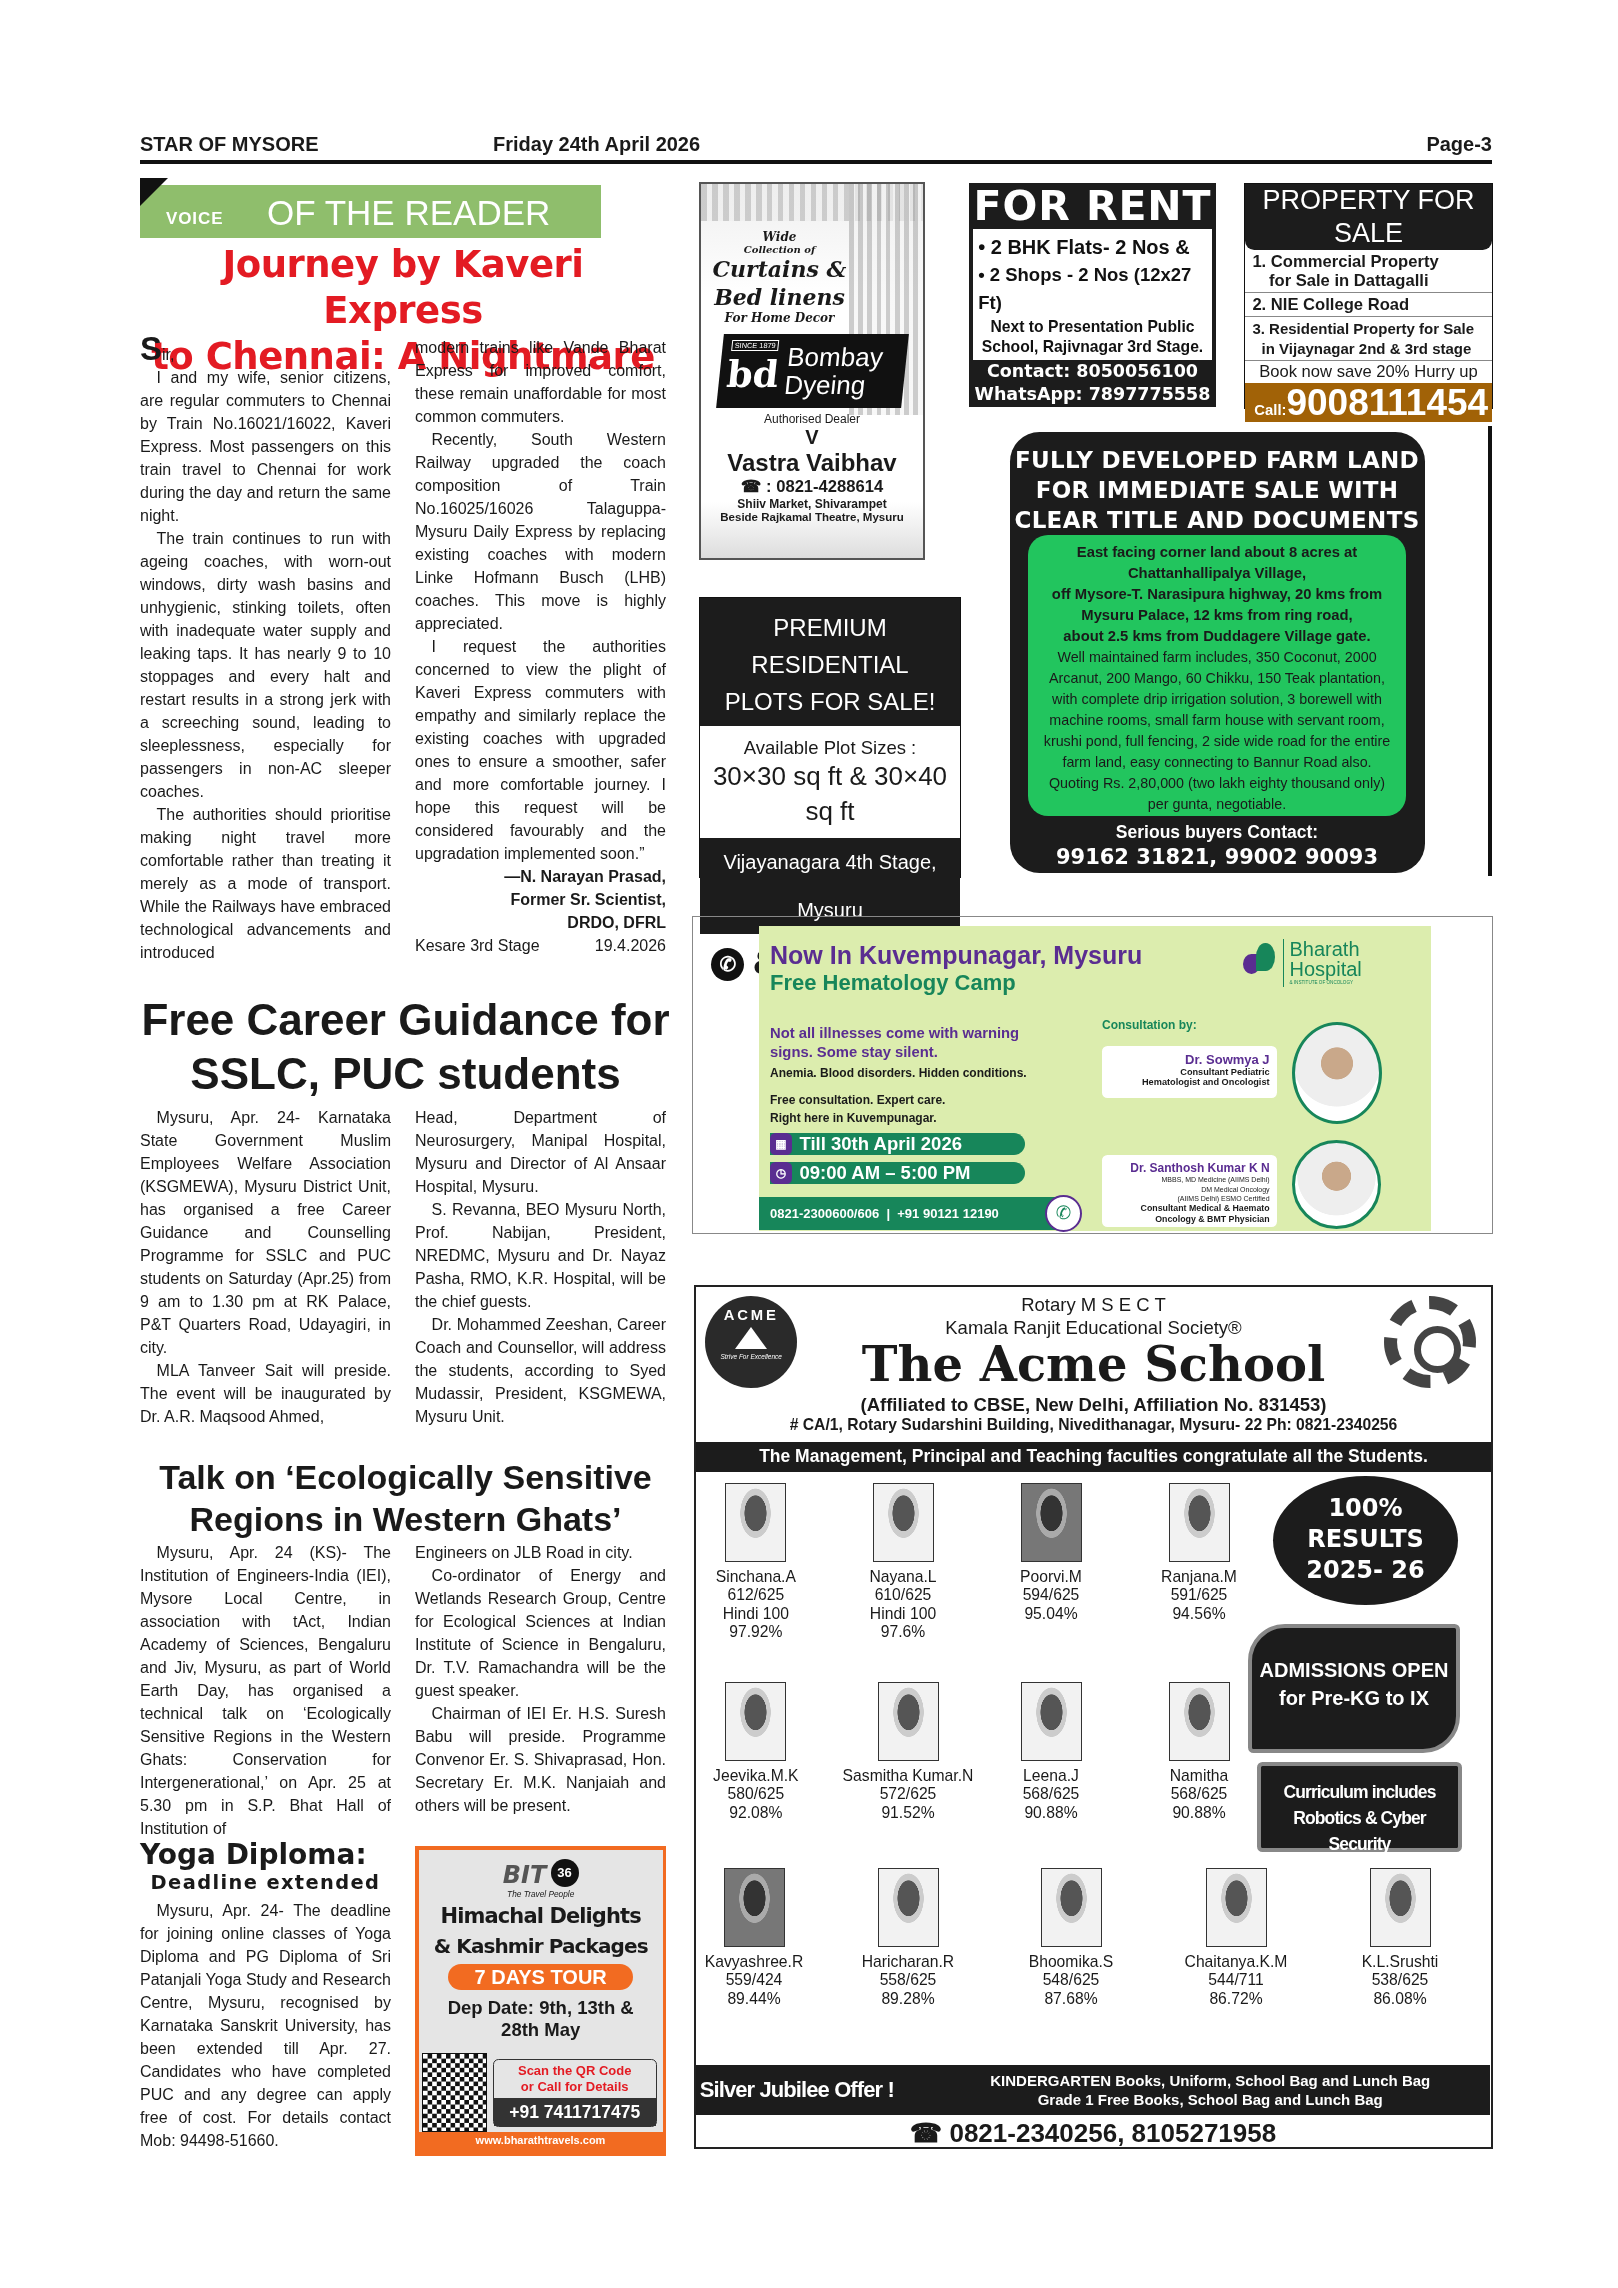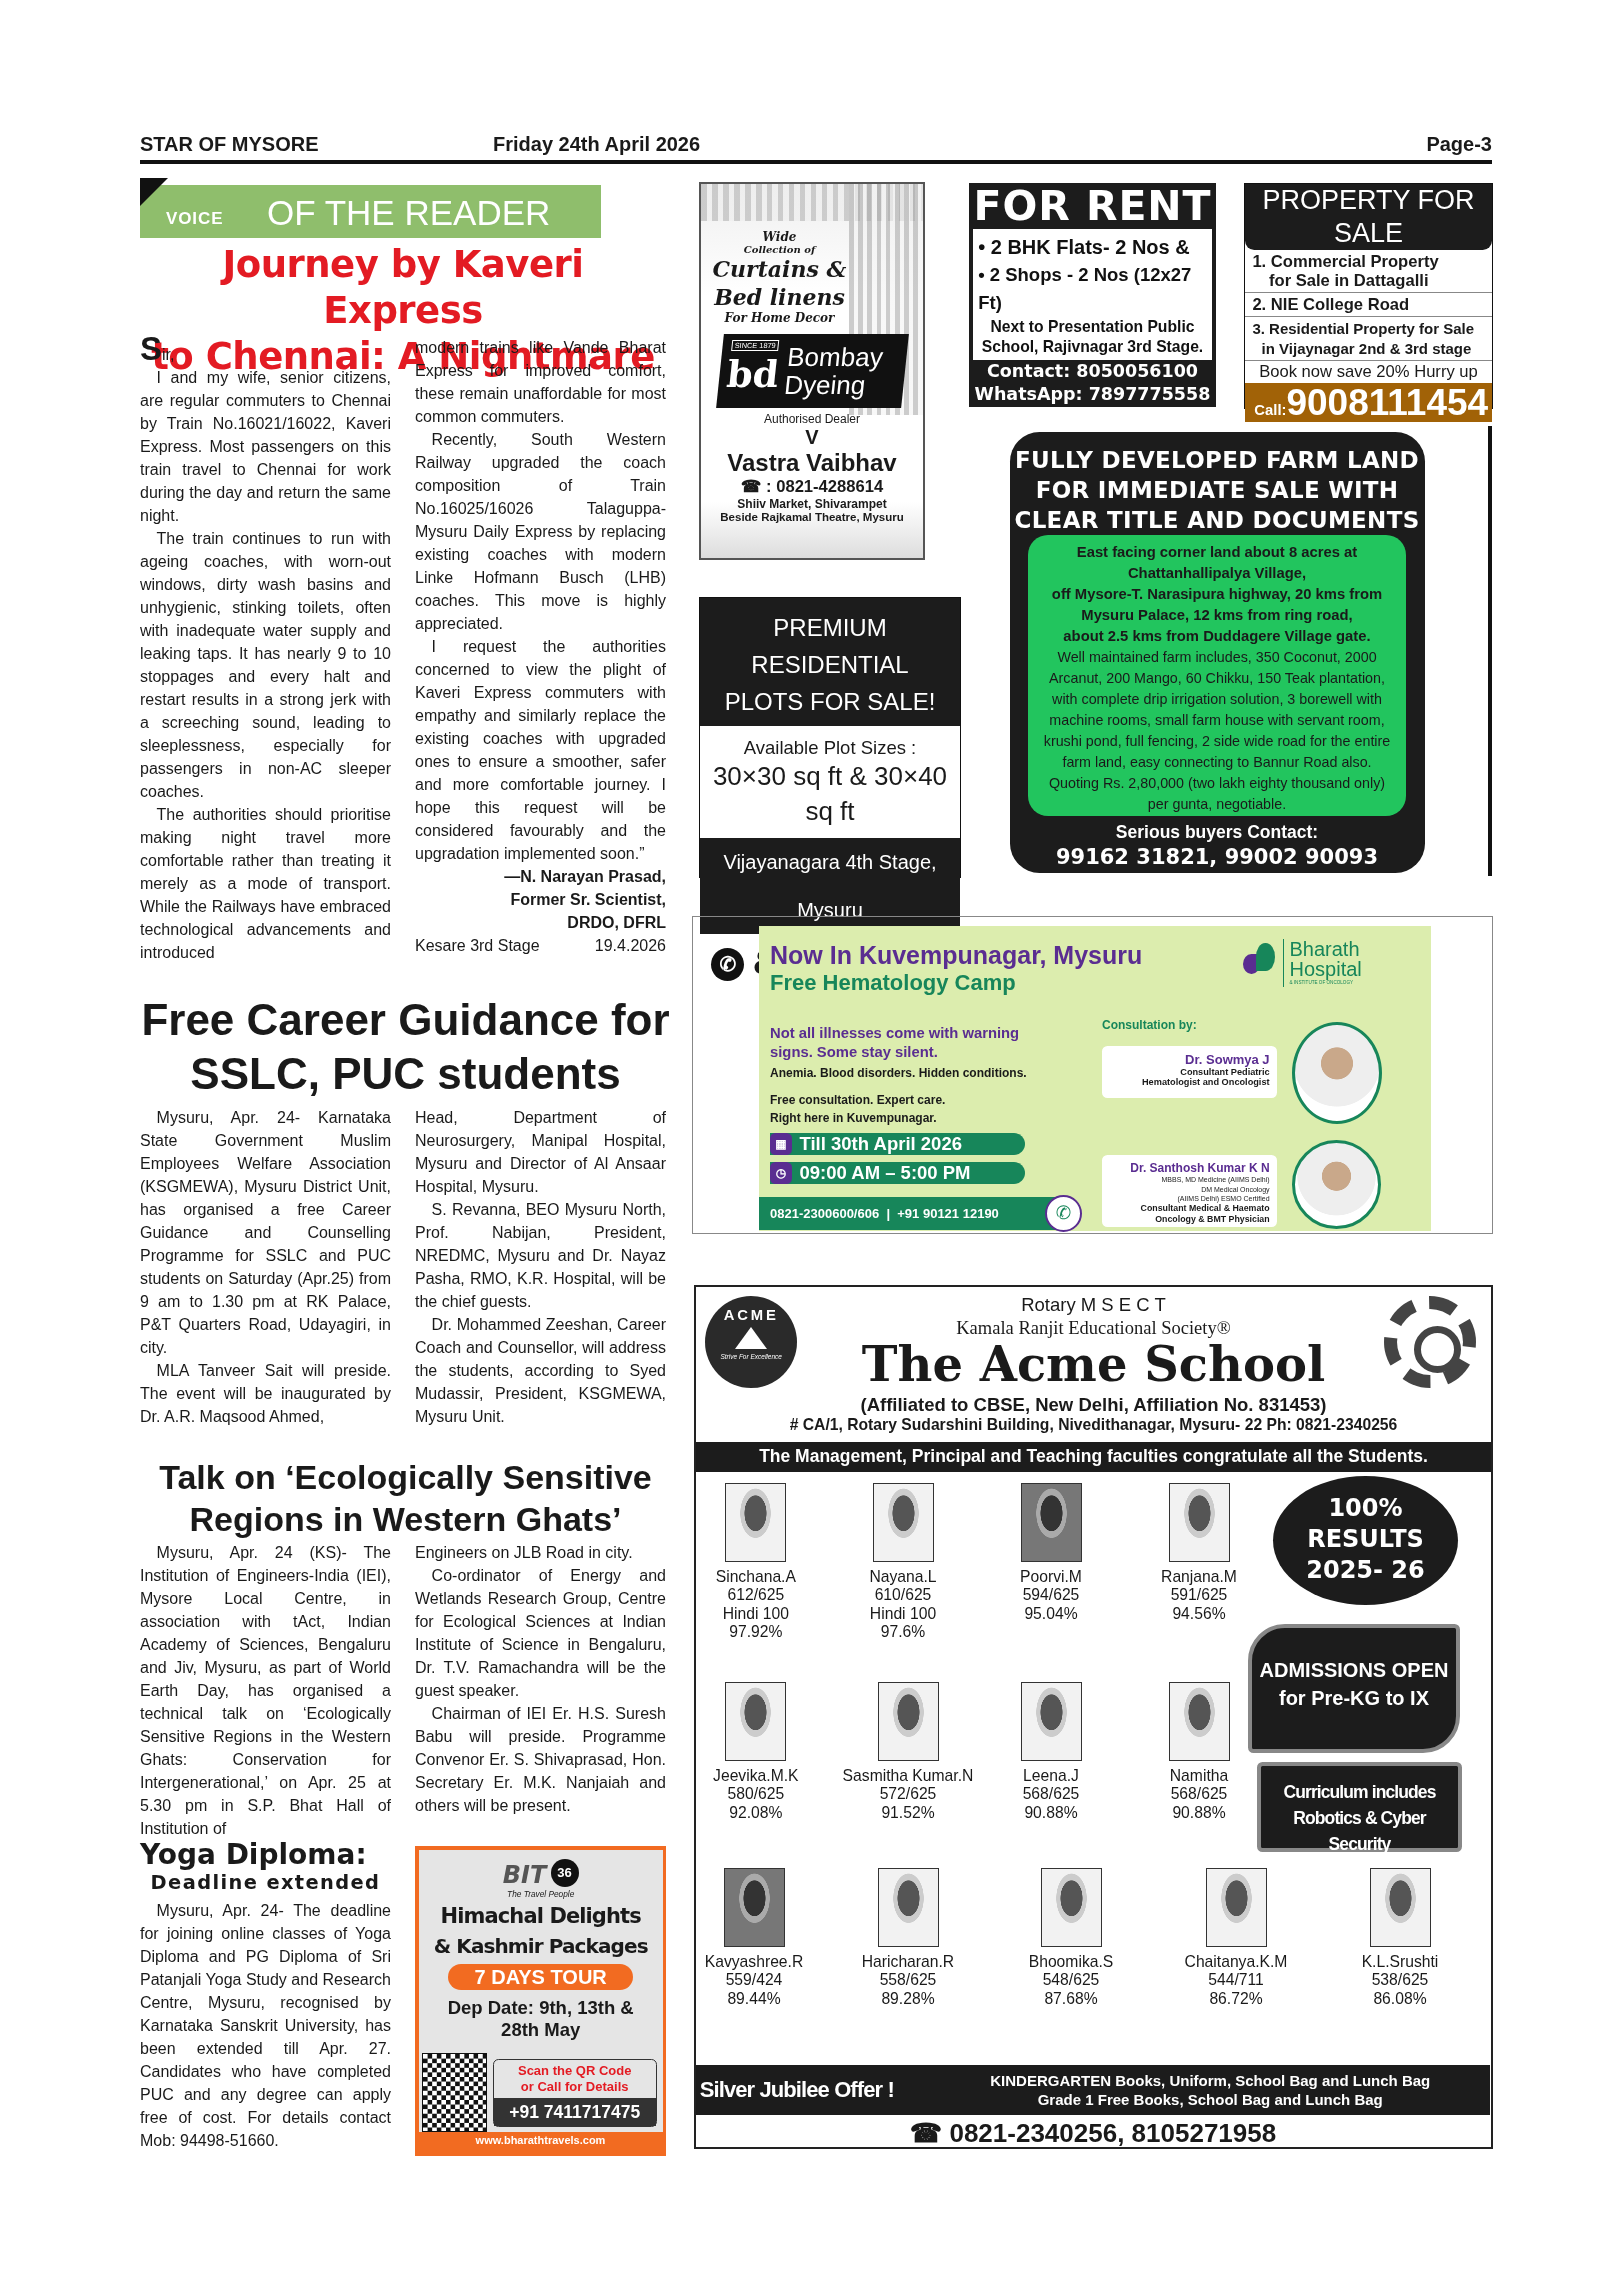--- a/index.html
+++ b/index.html
@@ -326,21 +326,21 @@
 </div>
 
 <div class="abs school">
   <div class="logo" style="left:9.2px; top:9.2px; width:92px; height:92px;">
     <div style="font-size:14.8px; font-weight:bold; margin-top:11px; letter-spacing:2.8px;">ACME</div>
     <div style="margin:3.7px auto; width:0; height:0; border-left:16.6px solid transparent; border-right:16.6px solid transparent; border-bottom:22px solid #fff;"></div>
     <div style="font-size:6.5px; font-style:italic;">Strive For Excellence</div>
   </div>
   <div class="gear" style="left:688px; top:9.2px;"></div>
   <div style="position:absolute; left:0; right:0; top:7.4px; text-align:center; font-size:18.5px; line-height:22px;">Rotary M S E C T</div>
-  <div style="position:absolute; left:0; right:0; top:29.5px; text-align:center; font-size:18.5px; line-height:22px;font-family:Liberation Serif, serif;">Kamala Ranjit Educational Society®</div>
+  <div style="position:absolute; left:0; right:0; top:29.5px; text-align:center; font-size:18.5px; line-height:22px;">Kamala Ranjit Educational Society®</div>
   <div style="position:absolute; left:0; right:0; top:50px; text-align:center; font-family:'DejaVu Serif',serif; font-weight:bold; font-size:48px; line-height:55px;">The Acme School</div>
   <div style="position:absolute; left:0; right:0; top:107px; text-align:center; font-weight:bold; font-size:18.5px;">(Affiliated to CBSE, New Delhi, Affiliation No. 831453)</div>
   <div style="position:absolute; left:0; right:0; top:129px; text-align:center; font-weight:bold; font-size:15.7px;"># CA/1, Rotary Sudarshini Building, Nivedithanagar, Mysuru- 22 Ph: 0821-2340256</div>
   <div style="position:absolute; left:0; right:0; top:155px; height:29.5px; background:#1c1c1c; color:#fff; text-align:center; font-weight:bold; font-size:17.5px; line-height:29.5px;">The Management, Principal and Teaching faculties congratulate all the Students.</div>
 
   <div class="stud" style="left:-9.2px; top:196px;">
       <div class="ph"></div>
       <div class="nm">Sinchana.A</div>
       <div>612/625</div>
       <div>Hindi 100</div>

